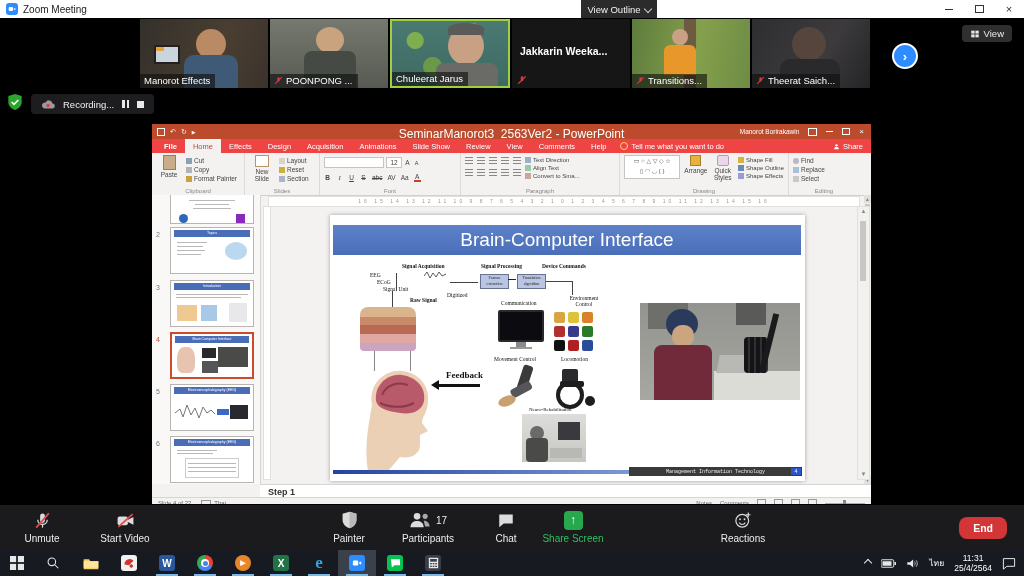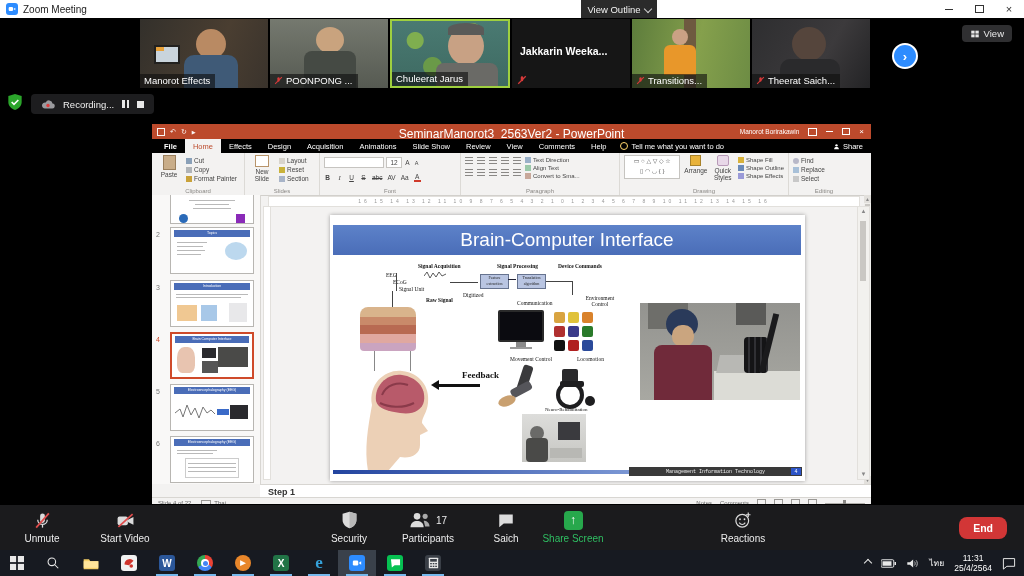--- a/index.html
+++ b/index.html
@@ -40,21 +40,21 @@
   .pauseic{display:flex;gap:2px;}
   .pauseic i{display:block;width:2.5px;height:8px;background:#e8e8e8;}
   .stopic{width:7px;height:7px;background:#e8e8e8;}
 
   
   .ppt{position:absolute;left:152px;top:124px;width:719px;height:380px;background:#f3f2f1;overflow:hidden;}
   .ppt-tb{position:absolute;left:0;top:0;width:719px;height:15px;background:#bc4a2c;display:flex;align-items:center;color:#fff;}
   .qat{display:flex;gap:5px;margin-left:5px;font-size:7px;opacity:.95;align-items:center;}
   .ppt-title{position:absolute;left:0;width:719px;text-align:center;font-size:12px;color:#fff;top:3px;pointer-events:none;}
   .ppt-tbr{margin-left:auto;display:flex;align-items:center;gap:9px;padding-right:7px;font-size:6.5px;z-index:2;}
-  .ppt-tabs{position:absolute;left:0;top:15px;width:719px;height:14px;background:#000000;display:flex;align-items:stretch;
+  .ppt-tabs{position:absolute;left:0;top:15px;width:719px;height:14px;background:#ef4444;display:flex;align-items:stretch;
             color:#fff;font-size:7.5px;padding-left:4px;box-sizing:border-box;}
   .ptab{padding:2px 8px 1px;display:flex;align-items:center;}
   .ptab.active{background:#f3f2f1;color:#bc4a2c;}
   .tellme{display:flex;align-items:center;gap:3px;margin-left:6px;}
   .bulb{width:6px;height:6px;border:1px solid #ffd76e;border-radius:50%;}
   .ppt-share{margin-left:auto;display:flex;align-items:center;gap:3px;padding-right:8px;}
   .ppt-ribbon{position:absolute;left:0;top:29px;width:719px;height:42px;background:#f3f2f1;border-bottom:1px solid #d2d0cc;
               display:flex;font-size:6.5px;color:#444;}
   .rgroup{position:relative;border-right:1px solid #dcdad6;padding:2px 4px 8px;display:flex;gap:4px;align-items:flex-start;}
   .glabel{position:absolute;bottom:1px;left:0;right:0;text-align:center;color:#8a8885;font-size:6px;}
@@ -81,21 +81,21 @@
       text-align:center;line-height:7px;overflow:hidden;}
   .tline{position:absolute;height:1px;background:#b9b9b9;}
   .tscroll{position:absolute;right:0;top:71px;width:7px;height:289px;background:#f0efec;}
   .tscroll .arr{position:absolute;left:0;width:7px;height:8px;background:#e2e0dc;color:#888;font-size:5px;text-align:center;line-height:8px;}
   .tscroll .thm{position:absolute;left:1px;width:5px;top:9px;height:170px;background:#c9c7c3;}
 
   
   .slide{position:absolute;left:178px;top:91px;width:475px;height:266px;background:#fff;box-shadow:0 0 4px rgba(0,0,0,.35);overflow:hidden;}
   .sbanner{position:absolute;left:3px;top:10px;width:468px;height:30px;background:linear-gradient(#5d82c9,#4a6db8);
            color:#fff;font-size:19px;display:flex;align-items:center;justify-content:center;}
-  .dlbl{position:absolute;font-family:"Liberation Serif",serif;font-weight:bold;font-size:5.5px;color:#111;white-space:nowrap;margin-left:16px;}
+  .dlbl{position:absolute;font-family:"Liberation Serif",serif;font-weight:bold;font-size:5.5px;color:#111;white-space:nowrap;}
   .dlbl.n{font-weight:normal;}
   .dbox{position:absolute;width:27px;height:13px;background:#b9c5e2;border:1px solid #66738f;font-size:4px;
         font-family:"Liberation Serif",serif;text-align:center;color:#222;overflow:hidden;line-height:6px;}
   .dline{position:absolute;background:#444;}
   .monitor{position:absolute;left:168px;top:95px;width:46px;height:32px;background:#2a2a2a;border-radius:2px;padding:2px;box-sizing:border-box;}
   .mscreen{width:100%;height:100%;background:#0b0b10;background-image:radial-gradient(#cdd6f4 0.5px,transparent 0.6px);background-size:4px 4px;}
   .mstand{position:absolute;left:186px;top:127px;width:10px;height:5px;background:#8a8a8a;}
   .mbase{position:absolute;left:180px;top:132px;width:22px;height:2px;background:#9a9a9a;}
   .igrid{position:absolute;left:224px;top:97px;width:45px;height:41px;display:grid;grid-template-columns:repeat(3,11px);
          grid-auto-rows:11px;gap:3px;}
@@ -684,21 +684,21 @@
       <span>Start Video</span>
     </div>
 
     <div class="tbn" style="left:318px;width:62px;">
       <div class="icr">
         <svg width="17" height="18" viewBox="0 0 24 26">
           <path d="M12 1l10 3v9c0 6-4.5 10-10 12C6.5 23 2 19 2 13V4z" fill="#dcdcdc"></path>
           <path d="M12 1l10 3v9c0 6-4.5 10-10 12z" fill="#b8b8b8"></path>
         </svg>
       </div>
-      <span>Security</span>
+      <span>Painter</span>
     </div>
 
     <div class="tbn" style="left:390px;width:76px;">
       <div class="icr">
         <svg width="22" height="18" viewBox="0 0 30 24">
           <circle cx="11" cy="7" r="4.5" fill="#dcdcdc"></circle>
           <path d="M2 22c0-6 4.5-8.5 9-8.5s9 2.5 9 8.5z" fill="#dcdcdc"></path>
           <circle cx="22" cy="7" r="3.5" fill="#aaa"></circle>
           <path d="M20 13c4 0 8 2.5 8 8h-6" fill="#aaa"></path>
         </svg>
@@ -706,21 +706,21 @@
       </div>
       <span>Participants</span>
     </div>
 
     <div class="tbn" style="left:484px;width:44px;">
       <div class="icr">
         <svg width="18" height="17" viewBox="0 0 24 22">
           <path d="M3 3h18v12H9l-6 5z" fill="#dcdcdc" rx="3"></path>
         </svg>
       </div>
-      <span>Saich</span>
+      <span>Chat</span>
     </div>
 
     <div class="tbn" style="left:534px;width:78px;">
       <div class="icr">
           <span class="sharesq">
             <span>↑</span>
           </span>
         </div>
       <span class="greenlbl">Share Screen</span>
     </div>

